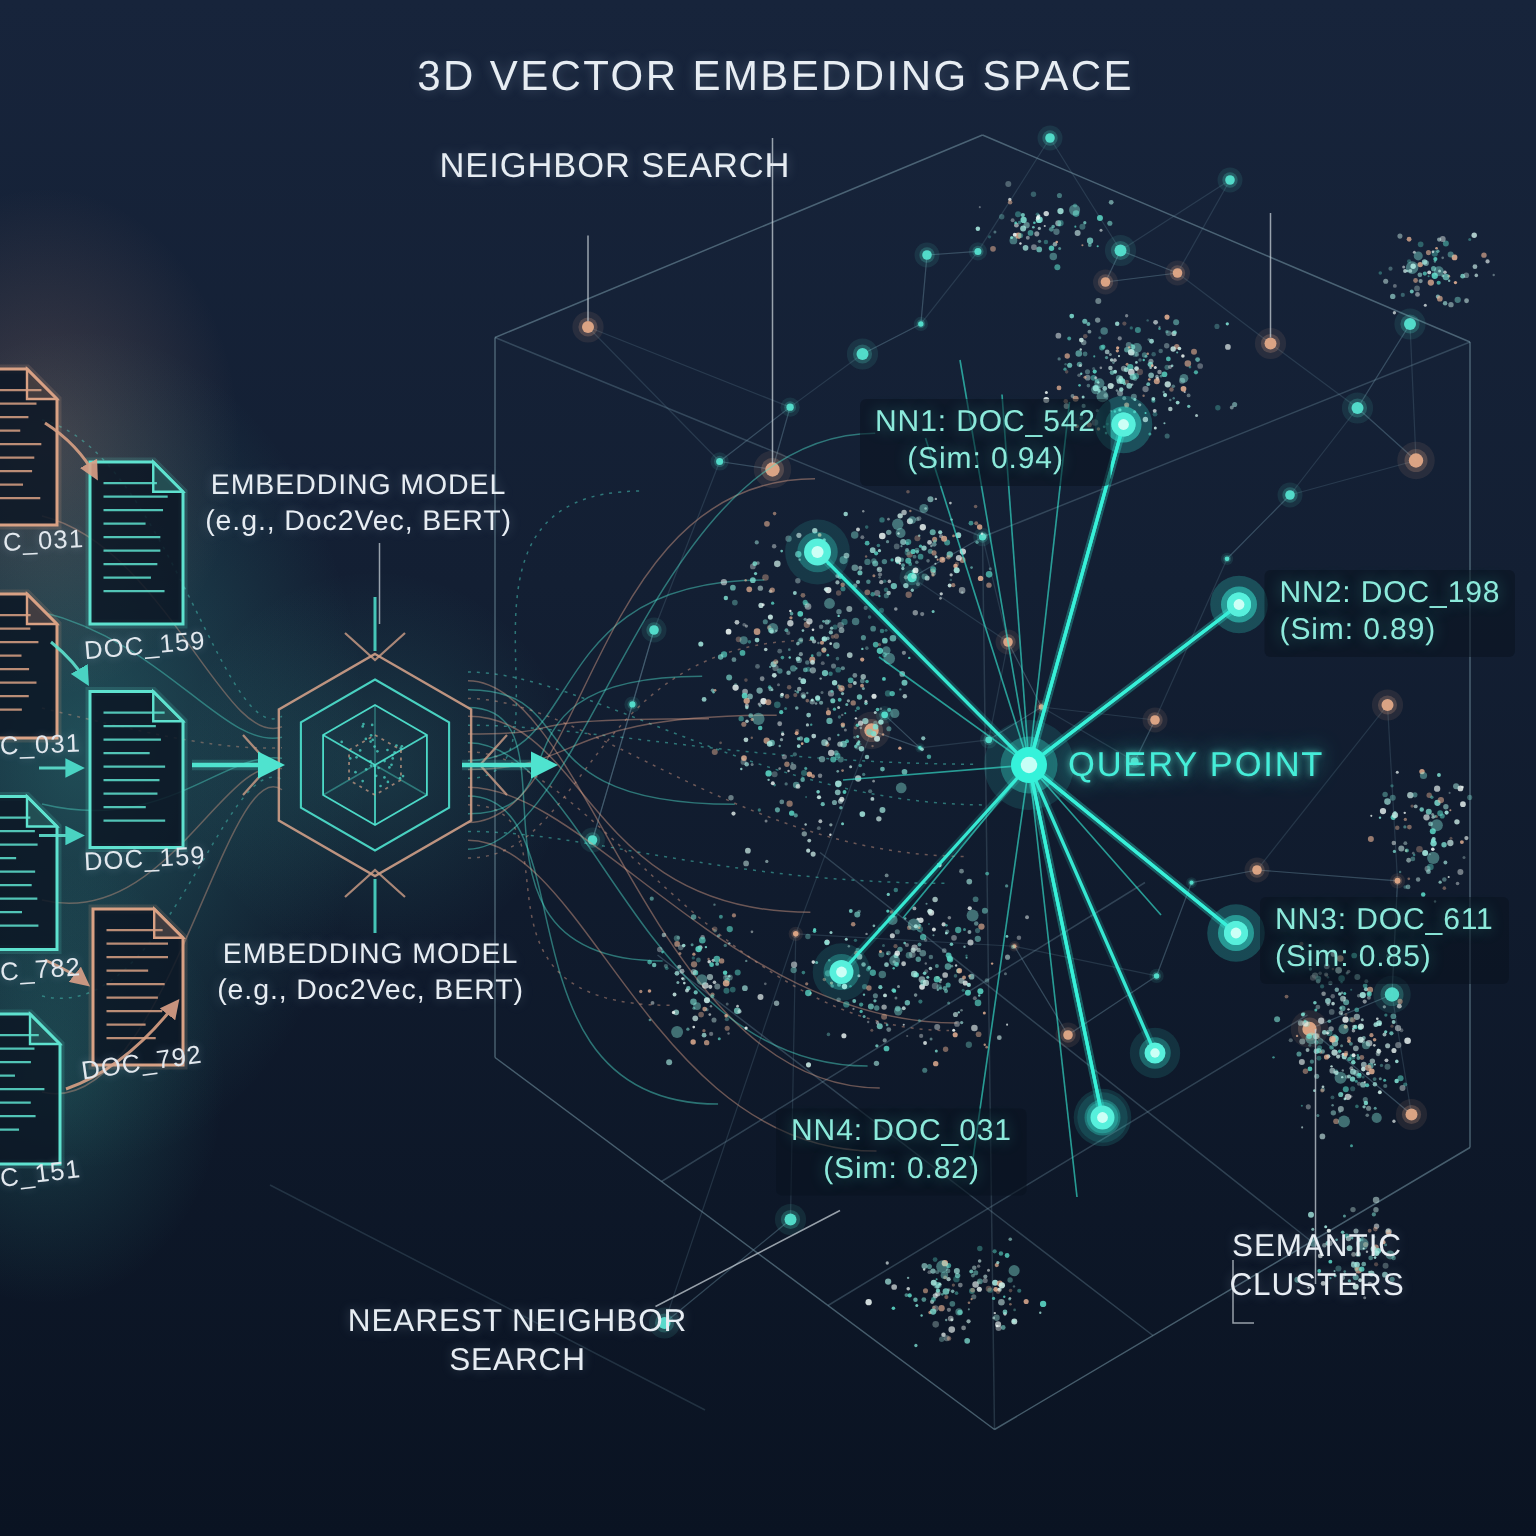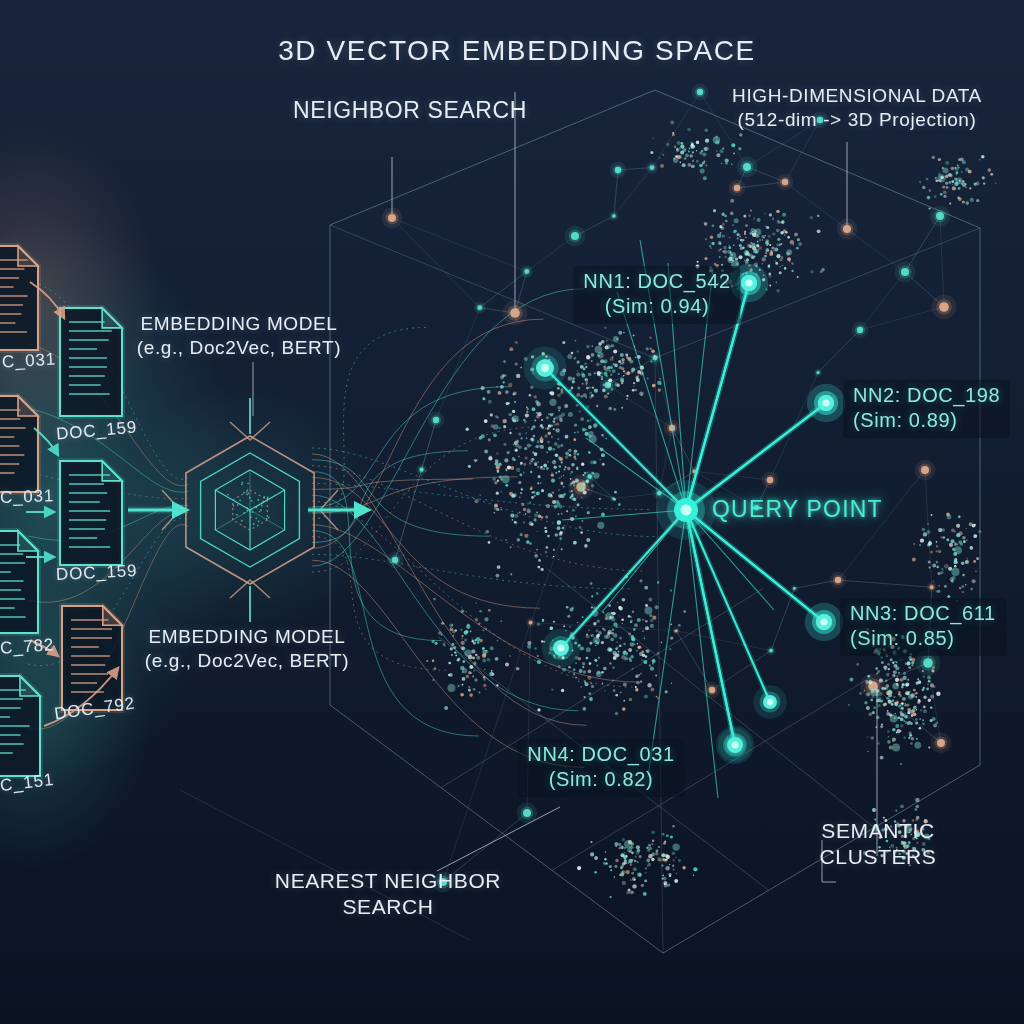--- a/index.html
+++ b/index.html
@@ -2427,24 +2427,20 @@
       </g>
     </svg>
 
   <div class="overlay">
     <div class="lbl title center" style="left:517px; top:34px;">3D VECTOR EMBEDDING SPACE</div>
 
     <div class="lbl ann center" style="left:410px; top:96px;">
       <div>NEIGHBOR SEARCH</div>
     </div>
 
-    <div class="lbl ann-s center" style="left:857px; top:84px;">
-      <div>HIGH-DIMENSIONAL DATA</div>
-      <div>(512-dim -&gt; 3D Projection)</div>
-    </div>
 
     <div class="lbl ann-s center" style="left:239px; top:312px;">
       <div>EMBEDDING MODEL</div>
       <div>(e.g., Doc2Vec, BERT)</div>
     </div>
 
     <div class="lbl ann-s center" style="left:247px; top:625px;">
       <div>EMBEDDING MODEL</div>
       <div>(e.g., Doc2Vec, BERT)</div>
     </div>
@@ -2464,21 +2460,21 @@
       <div>(Sim: 0.85)</div>
     </div>
 
     <div class="lbl nn center" style="left:601px; top:739px;">
       <div>NN4: DOC_031</div>
       <div>(Sim: 0.82)</div>
     </div>
 
     <div class="lbl query" style="left:712px; top:495px;">QUERY POINT</div>
 
-    <div class="lbl ann-b center" style="left:345px; top:868px;margin-left:43px;">
+    <div class="lbl ann-b center" style="left:345px; top:868px;">
       <div>NEAREST NEIGHBOR</div>
       <div>SEARCH</div>
     </div>
 
     <div class="lbl ann-b center" style="left:878px; top:818px;">
       <div>SEMANTIC</div>
       <div>CLUSTERS</div>
     </div>
   <div class="lbl doc-lbl" style="left: 2px; top: 350px; transform: rotate(-3deg);">C_031</div>
       <div class="lbl doc-lbl" style="left: 56px; top: 420px; transform: rotate(-5deg);">DOC_159</div>

